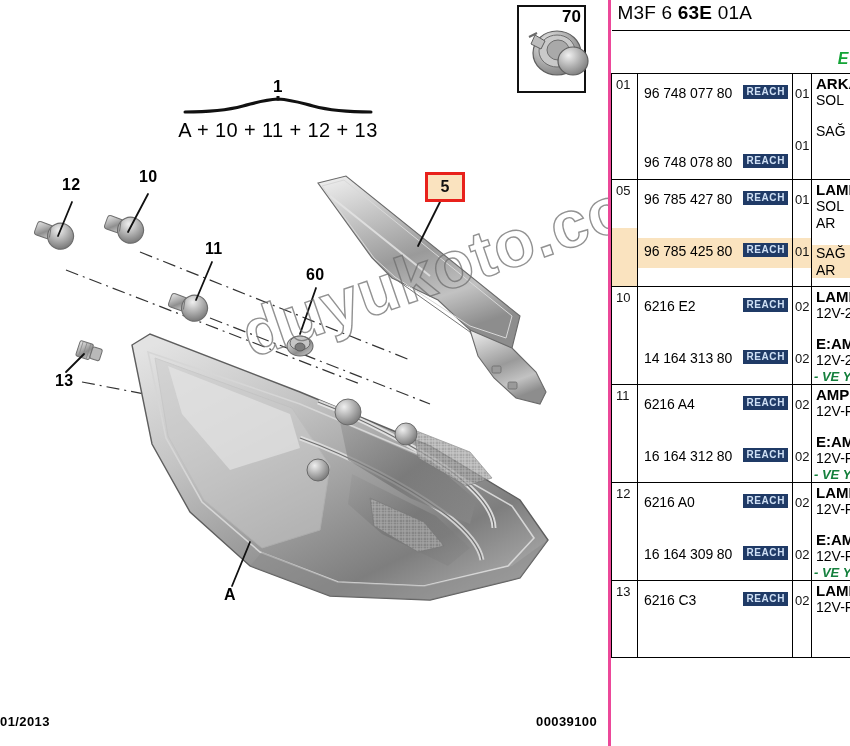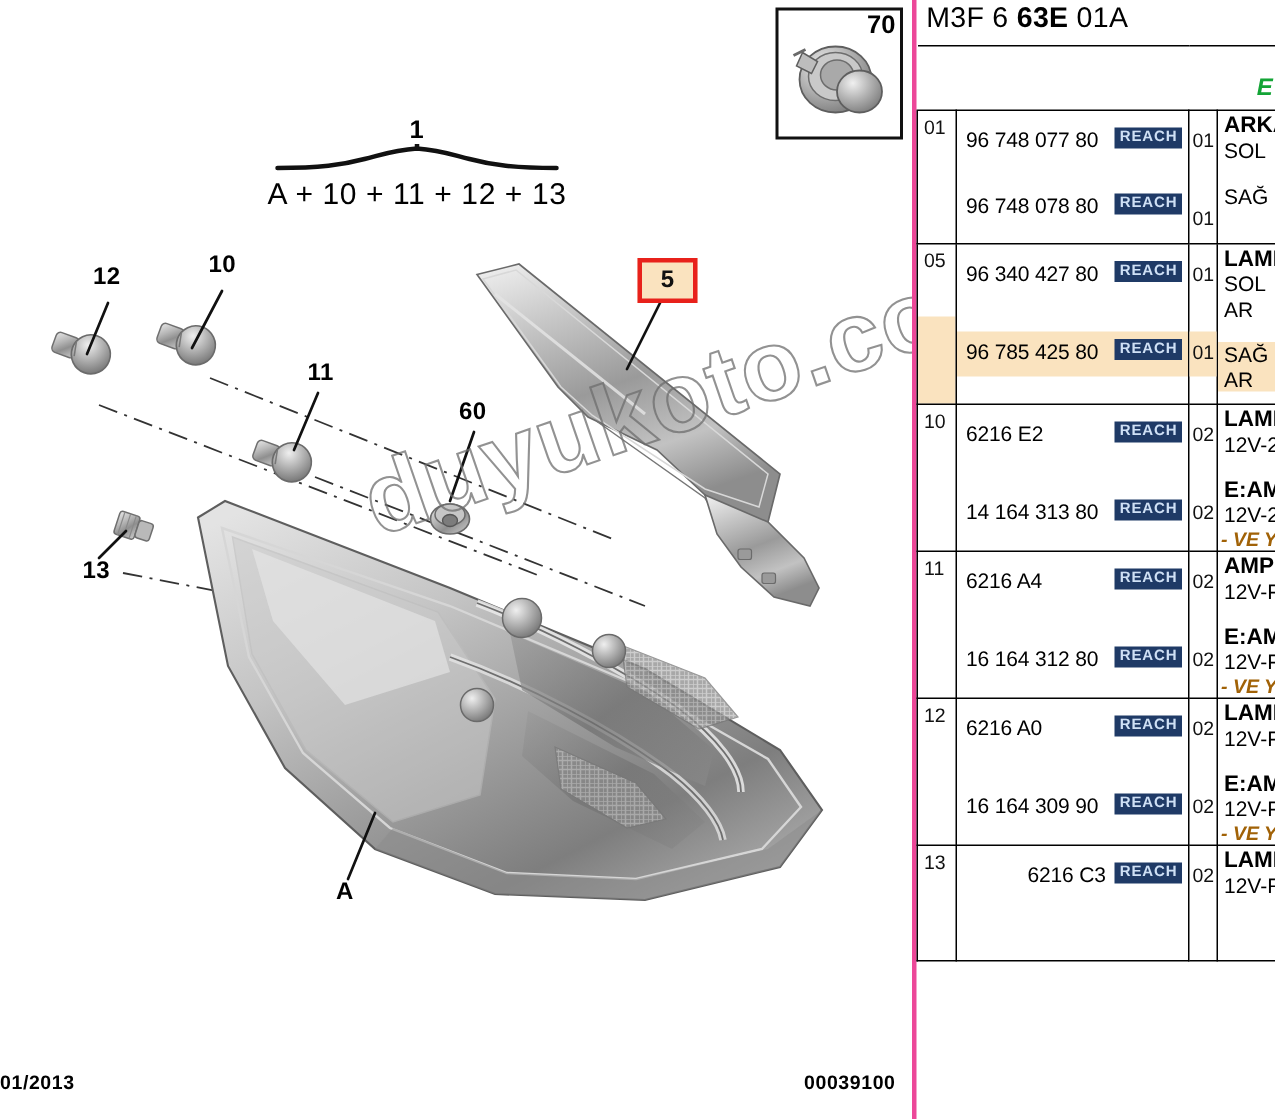--- a/index.html
+++ b/index.html
@@ -85,21 +85,21 @@
     -webkit-text-stroke: 1.4px rgba(110,110,110,.75);
     white-space: nowrap;
     pointer-events: none;
     user-select: none;
   }
 
   
   #clip-box {
     position: absolute;
     left: 517px; top: 5px;
-    width: 85px; height: 88px;
+    width: 69px; height: 88px;
     border: 2px solid #111;
     background: #fff;
     box-sizing: border-box;
   }
   #clip-box .num70 {
     position: absolute;
     right: 3px; top: 0px;
     font-size: 17px;
     font-weight: bold;
   }
@@ -221,21 +221,21 @@
     line-height: 17px;
   }
   .desc-sub2 {
     font-size: 14px;
     white-space: nowrap;
     padding-left: 4px;
     line-height: 16px;
   }
   .desc-green {
     font-size: 13px;
-    color: #a16207;
+    color: #15803d;
     font-style: italic;
     font-weight: bold;
     white-space: nowrap;
     padding-left: 2px;
     line-height: 15px;
   }
   .hl { background: #fae3bf; }
 </style>
 </head>
 <body>
@@ -439,21 +439,21 @@
       </tr>
     <tr>
           <td>
             <div class="idx-txt">01</div>
           </td>
           <td>
             <div class="part-line" style="margin-top: 6px;">
               <div class="part-no">96 748 077 80</div>
               <span class="reach">REACH</span>
             </div>
-            <div class="part-line" style="margin-top: 14px;">
+            <div class="part-line" style="margin-top: 39px;">
               <div class="part-no">96 748 078 80</div>
               <span class="reach">REACH</span>
             </div>
           </td>
           <td>
             <div class="qty-line" style="margin-top: 6px;">
               <div class="qty-txt">01</div>
             </div>
             <div class="qty-line" style="margin-top: 22px;">
               <div class="qty-txt">01</div>
@@ -469,21 +469,21 @@
             </div>
           </td>
         </tr>
         <tr>
           <td>
             <div class="idx-txt">05</div>
             <div style="height: 58px; margin-top: 30px; background: rgb(250, 227, 191);"></div>
           </td>
           <td>
             <div class="part-line" style="margin-top: 6px;">
-              <div class="part-no">96 340 427 80</div>
+              <div class="part-no">96 785 427 80</div>
               <span class="reach">REACH</span>
             </div>
             <div class="part-line hl" style="margin-top: 22px;">
               <div class="part-no">96 785 425 80</div>
               <span class="reach">REACH</span>
             </div>
           </td>
           <td>
             <div class="qty-line" style="margin-top: 6px;">
               <div class="qty-txt">01</div>
@@ -575,21 +575,21 @@
         <tr>
           <td>
             <div class="idx-txt">12</div>
           </td>
           <td>
             <div class="part-line" style="margin-top: 6px;">
               <div class="part-no">6216 A0</div>
               <span class="reach">REACH</span>
             </div>
             <div class="part-line" style="margin-top: 22px;">
-              <div class="part-no">16 164 309 90</div>
+              <div class="part-no">16 164 309 80</div>
               <span class="reach">REACH</span>
             </div>
           </td>
           <td>
             <div class="qty-line" style="margin-top: 6px;">
               <div class="qty-txt">02</div>
             </div>
             <div class="qty-line" style="margin-top: 22px;">
               <div class="qty-txt">02</div>
             </div>
@@ -604,21 +604,21 @@
               <div class="desc-sub">12V-P</div>
               <div class="desc-green">- VE Y</div>
             </div>
           </td>
         </tr>
         <tr>
           <td>
             <div class="idx-txt">13</div>
           </td>
           <td>
-            <div class="part-line" style="margin-top: 6px; margin-left: 41px;">
+            <div class="part-line" style="margin-top: 6px;">
               <div class="part-no">6216 C3</div>
               <span class="reach">REACH</span>
             </div>
             <div style="height: 40px;"></div>
           </td>
           <td>
             <div class="qty-line" style="margin-top: 6px;">
               <div class="qty-txt">02</div>
             </div>
           </td>

